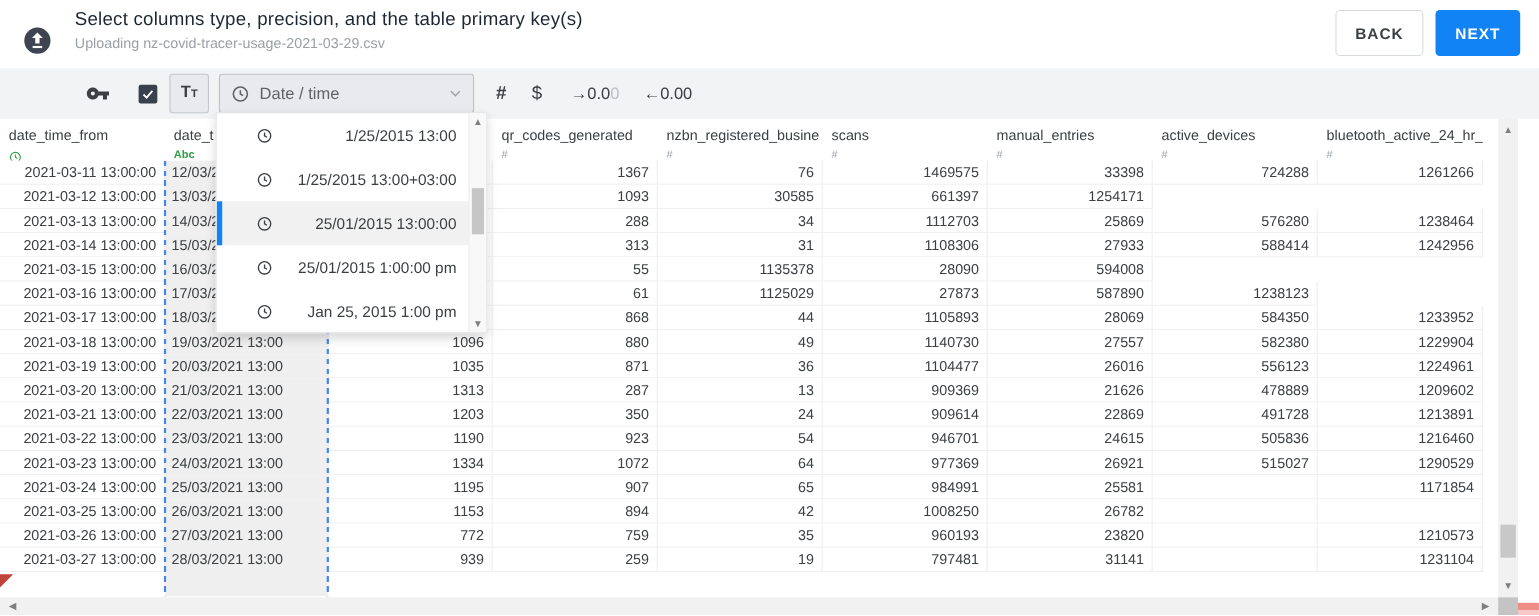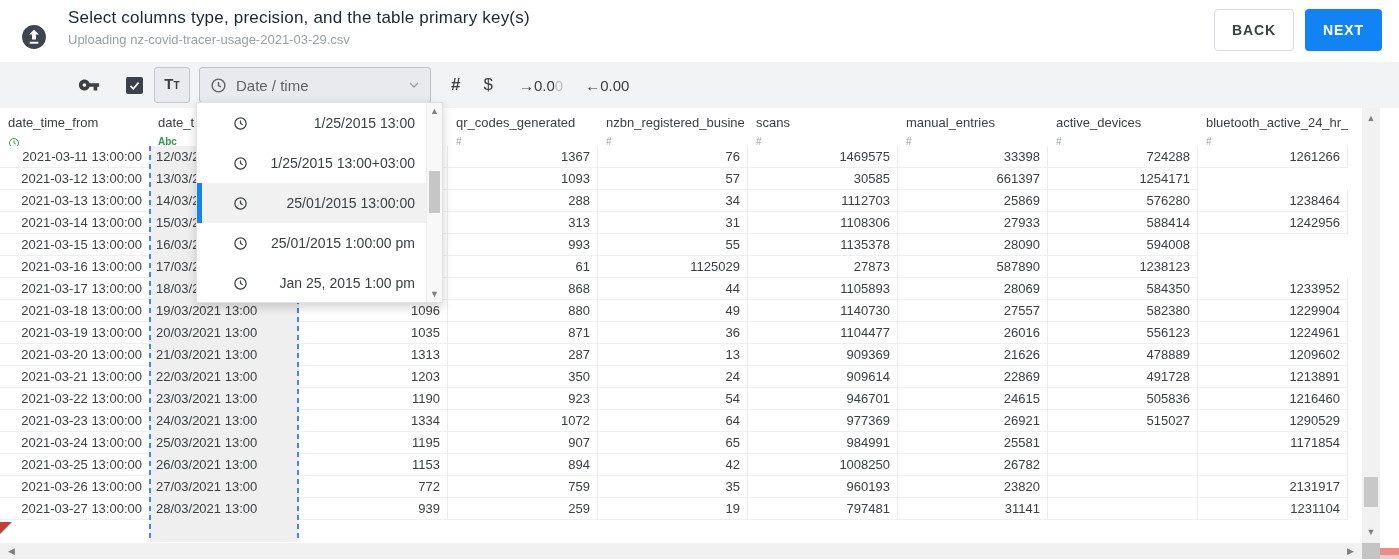--- a/index.html
+++ b/index.html
@@ -199,21 +199,20 @@
         <div class="gcell ar" style="width: 150px;">1469575</div>
         <div class="gcell ar" style="width: 150px;">33398</div>
         <div class="gcell ar" style="width: 150px;">724288</div>
         <div class="gcell ar" style="width: 150px;">1261266</div>
       </div>
       <div class="grow">
         <div class="gcell ar" style="width: 150px;">2021-03-12 13:00:00</div>
         <div class="gcell al sel" style="width: 149px;">13/03/2021 13:00</div>
         <div class="gcell ar" style="width: 149px;"></div>
         <div class="gcell ar" style="width: 150px;">1093</div>
-        <div class="gcell ar" style="width: 150px;">57</div>
         <div class="gcell ar" style="width: 150px;">30585</div>
         <div class="gcell ar" style="width: 150px;">661397</div>
         <div class="gcell ar" style="width: 150px;">1254171</div>
       </div>
       <div class="grow">
         <div class="gcell ar" style="width: 150px;">2021-03-13 13:00:00</div>
         <div class="gcell al sel" style="width: 149px;">14/03/2021 13:00</div>
         <div class="gcell ar" style="width: 149px;"></div>
         <div class="gcell ar" style="width: 150px;">288</div>
         <div class="gcell ar" style="width: 150px;">34</div>
@@ -230,21 +229,20 @@
         <div class="gcell ar" style="width: 150px;">31</div>
         <div class="gcell ar" style="width: 150px;">1108306</div>
         <div class="gcell ar" style="width: 150px;">27933</div>
         <div class="gcell ar" style="width: 150px;">588414</div>
         <div class="gcell ar" style="width: 150px;">1242956</div>
       </div>
       <div class="grow">
         <div class="gcell ar" style="width: 150px;">2021-03-15 13:00:00</div>
         <div class="gcell al sel" style="width: 149px;">16/03/2021 13:00</div>
         <div class="gcell ar" style="width: 149px;"></div>
-        <div class="gcell ar" style="width: 150px;">993</div>
         <div class="gcell ar" style="width: 150px;">55</div>
         <div class="gcell ar" style="width: 150px;">1135378</div>
         <div class="gcell ar" style="width: 150px;">28090</div>
         <div class="gcell ar" style="width: 150px;">594008</div>
       </div>
       <div class="grow">
         <div class="gcell ar" style="width: 150px;">2021-03-16 13:00:00</div>
         <div class="gcell al sel" style="width: 149px;">17/03/2021 13:00</div>
         <div class="gcell ar" style="width: 149px;"></div>
         <div class="gcell ar" style="width: 150px;">61</div>
@@ -354,21 +352,21 @@
       </div>
       <div class="grow">
         <div class="gcell ar" style="width: 150px;">2021-03-26 13:00:00</div>
         <div class="gcell al sel" style="width: 149px;">27/03/2021 13:00</div>
         <div class="gcell ar" style="width: 149px;">772</div>
         <div class="gcell ar" style="width: 150px;">759</div>
         <div class="gcell ar" style="width: 150px;">35</div>
         <div class="gcell ar" style="width: 150px;">960193</div>
         <div class="gcell ar" style="width: 150px;">23820</div>
         <div class="gcell ar" style="width: 150px;"></div>
-        <div class="gcell ar" style="width: 150px;">2131917</div>
+        <div class="gcell ar" style="width: 150px;">1210573</div>
       </div>
       <div class="grow">
         <div class="gcell ar" style="width: 150px;">2021-03-27 13:00:00</div>
         <div class="gcell al sel" style="width: 149px;">28/03/2021 13:00</div>
         <div class="gcell ar" style="width: 149px;">939</div>
         <div class="gcell ar" style="width: 150px;">259</div>
         <div class="gcell ar" style="width: 150px;">19</div>
         <div class="gcell ar" style="width: 150px;">797481</div>
         <div class="gcell ar" style="width: 150px;">31141</div>
         <div class="gcell ar" style="width: 150px;"></div>

